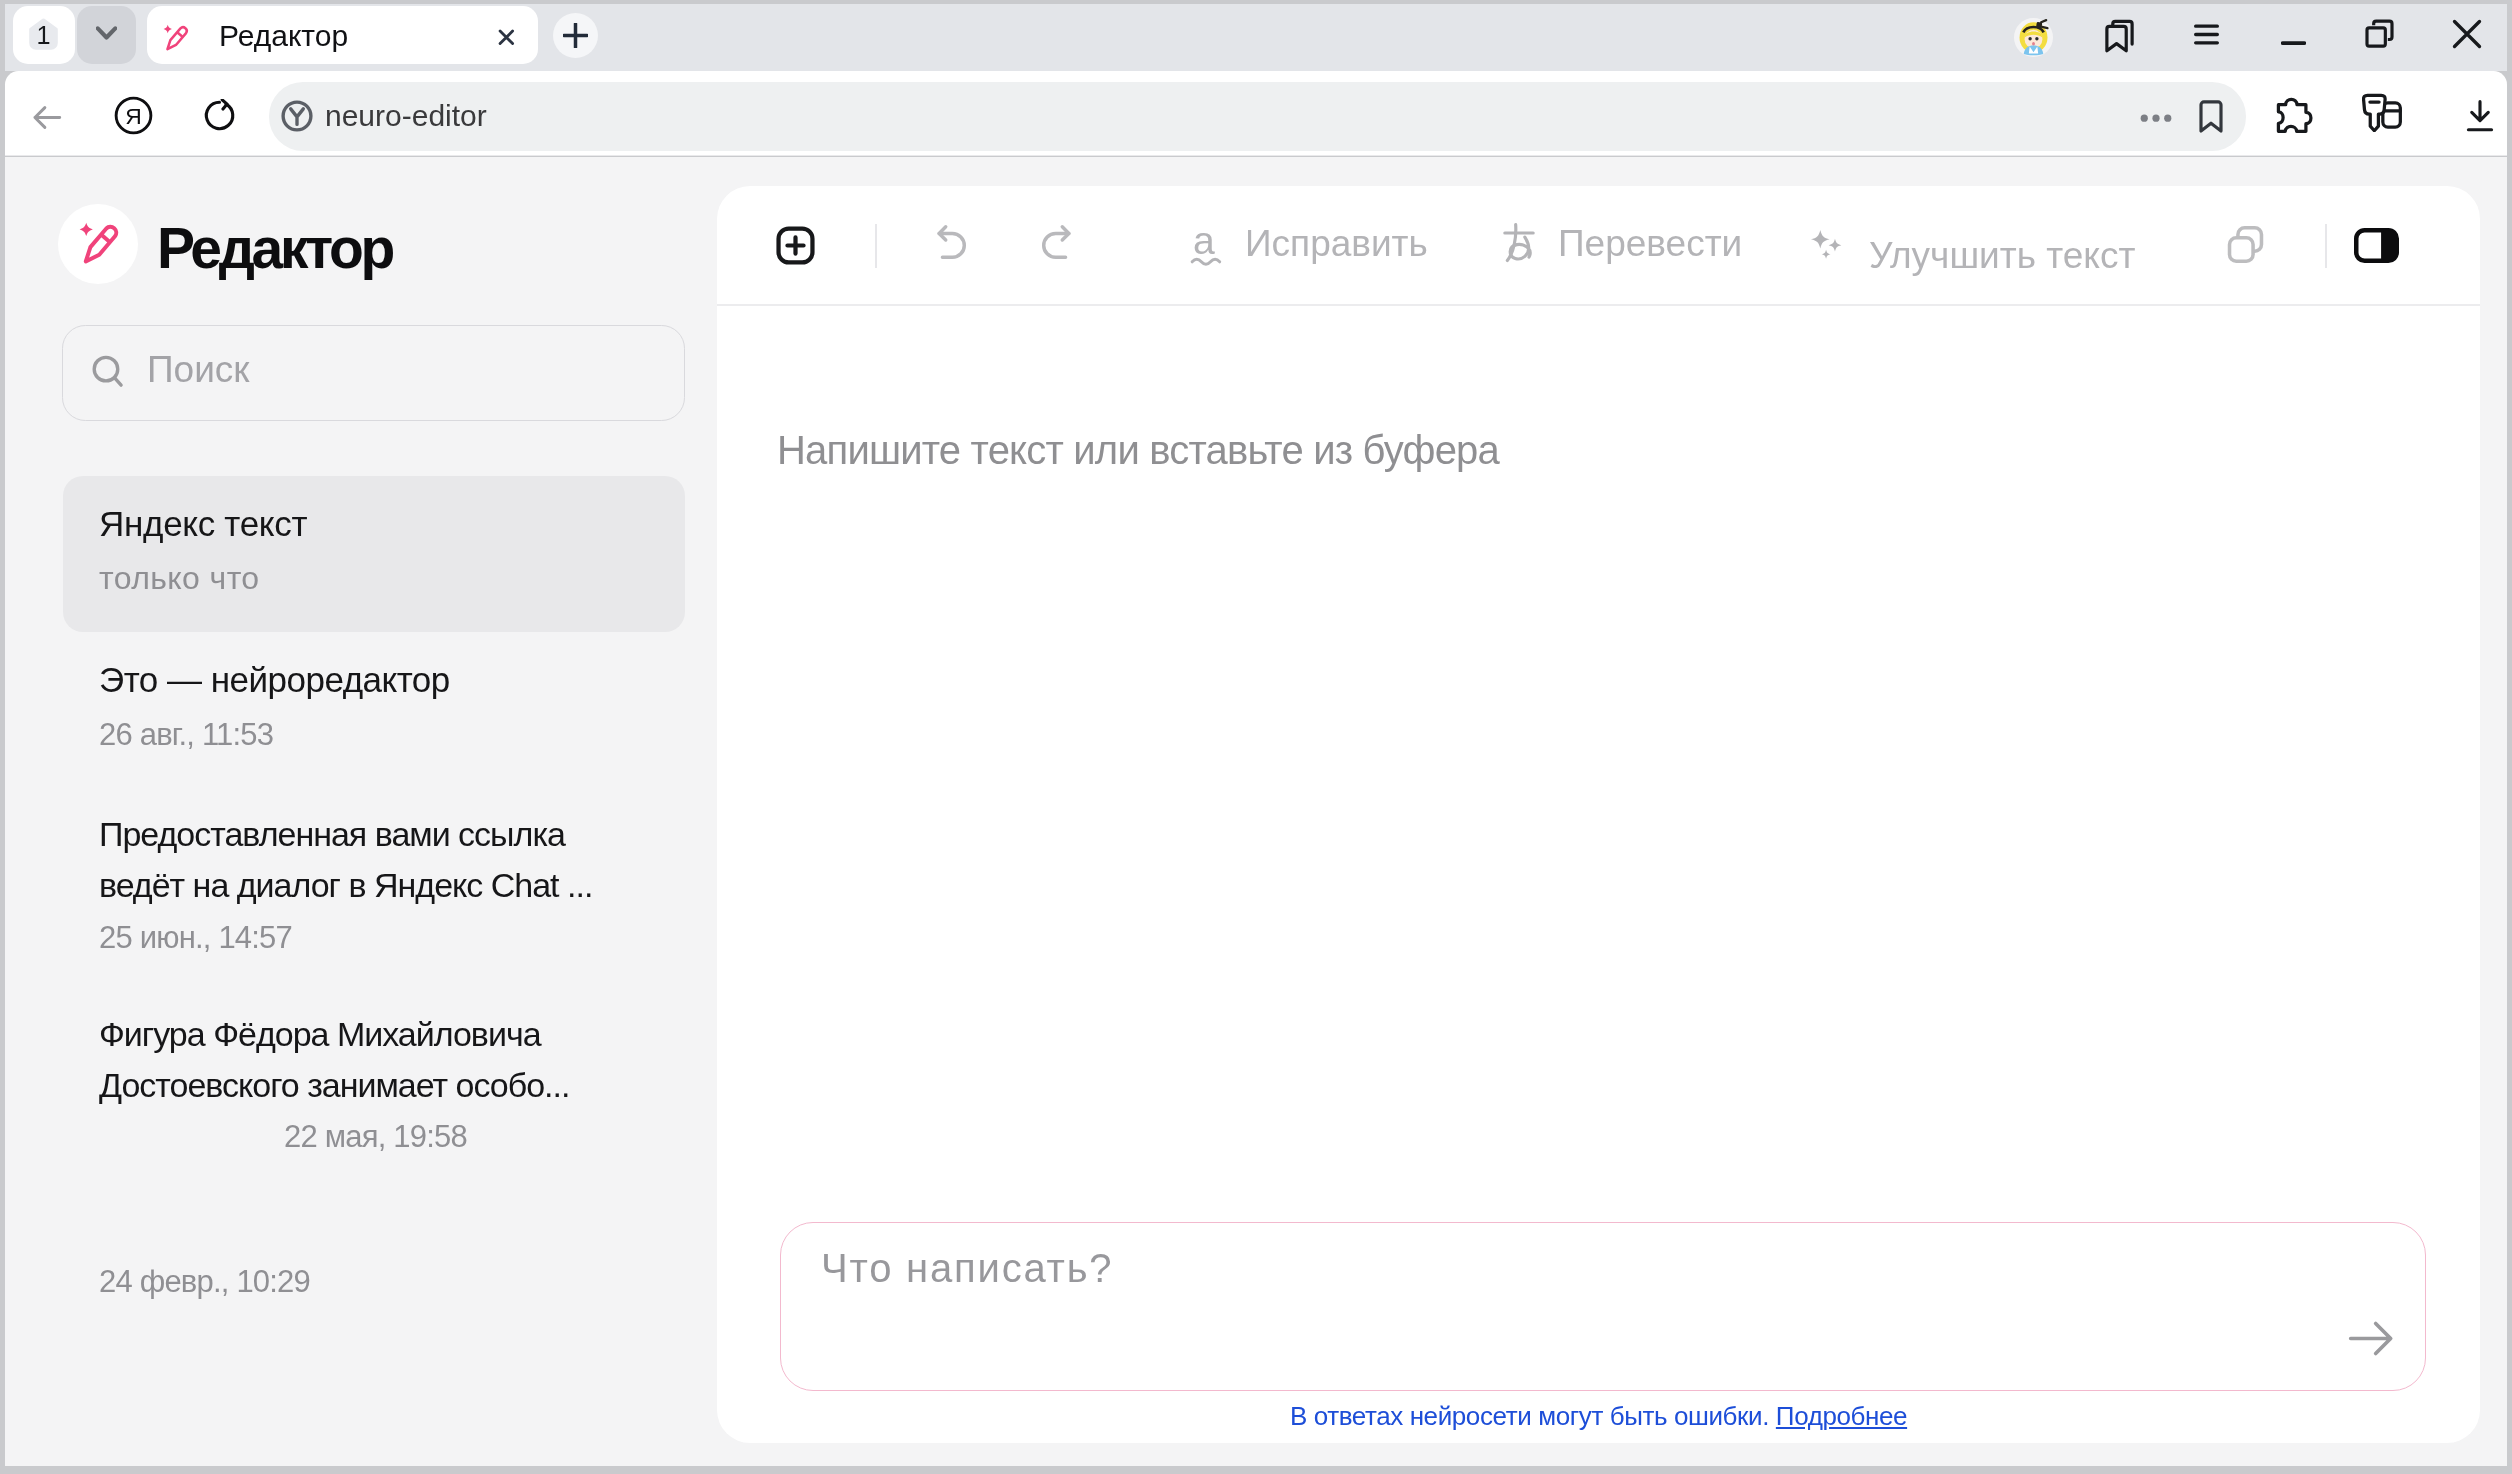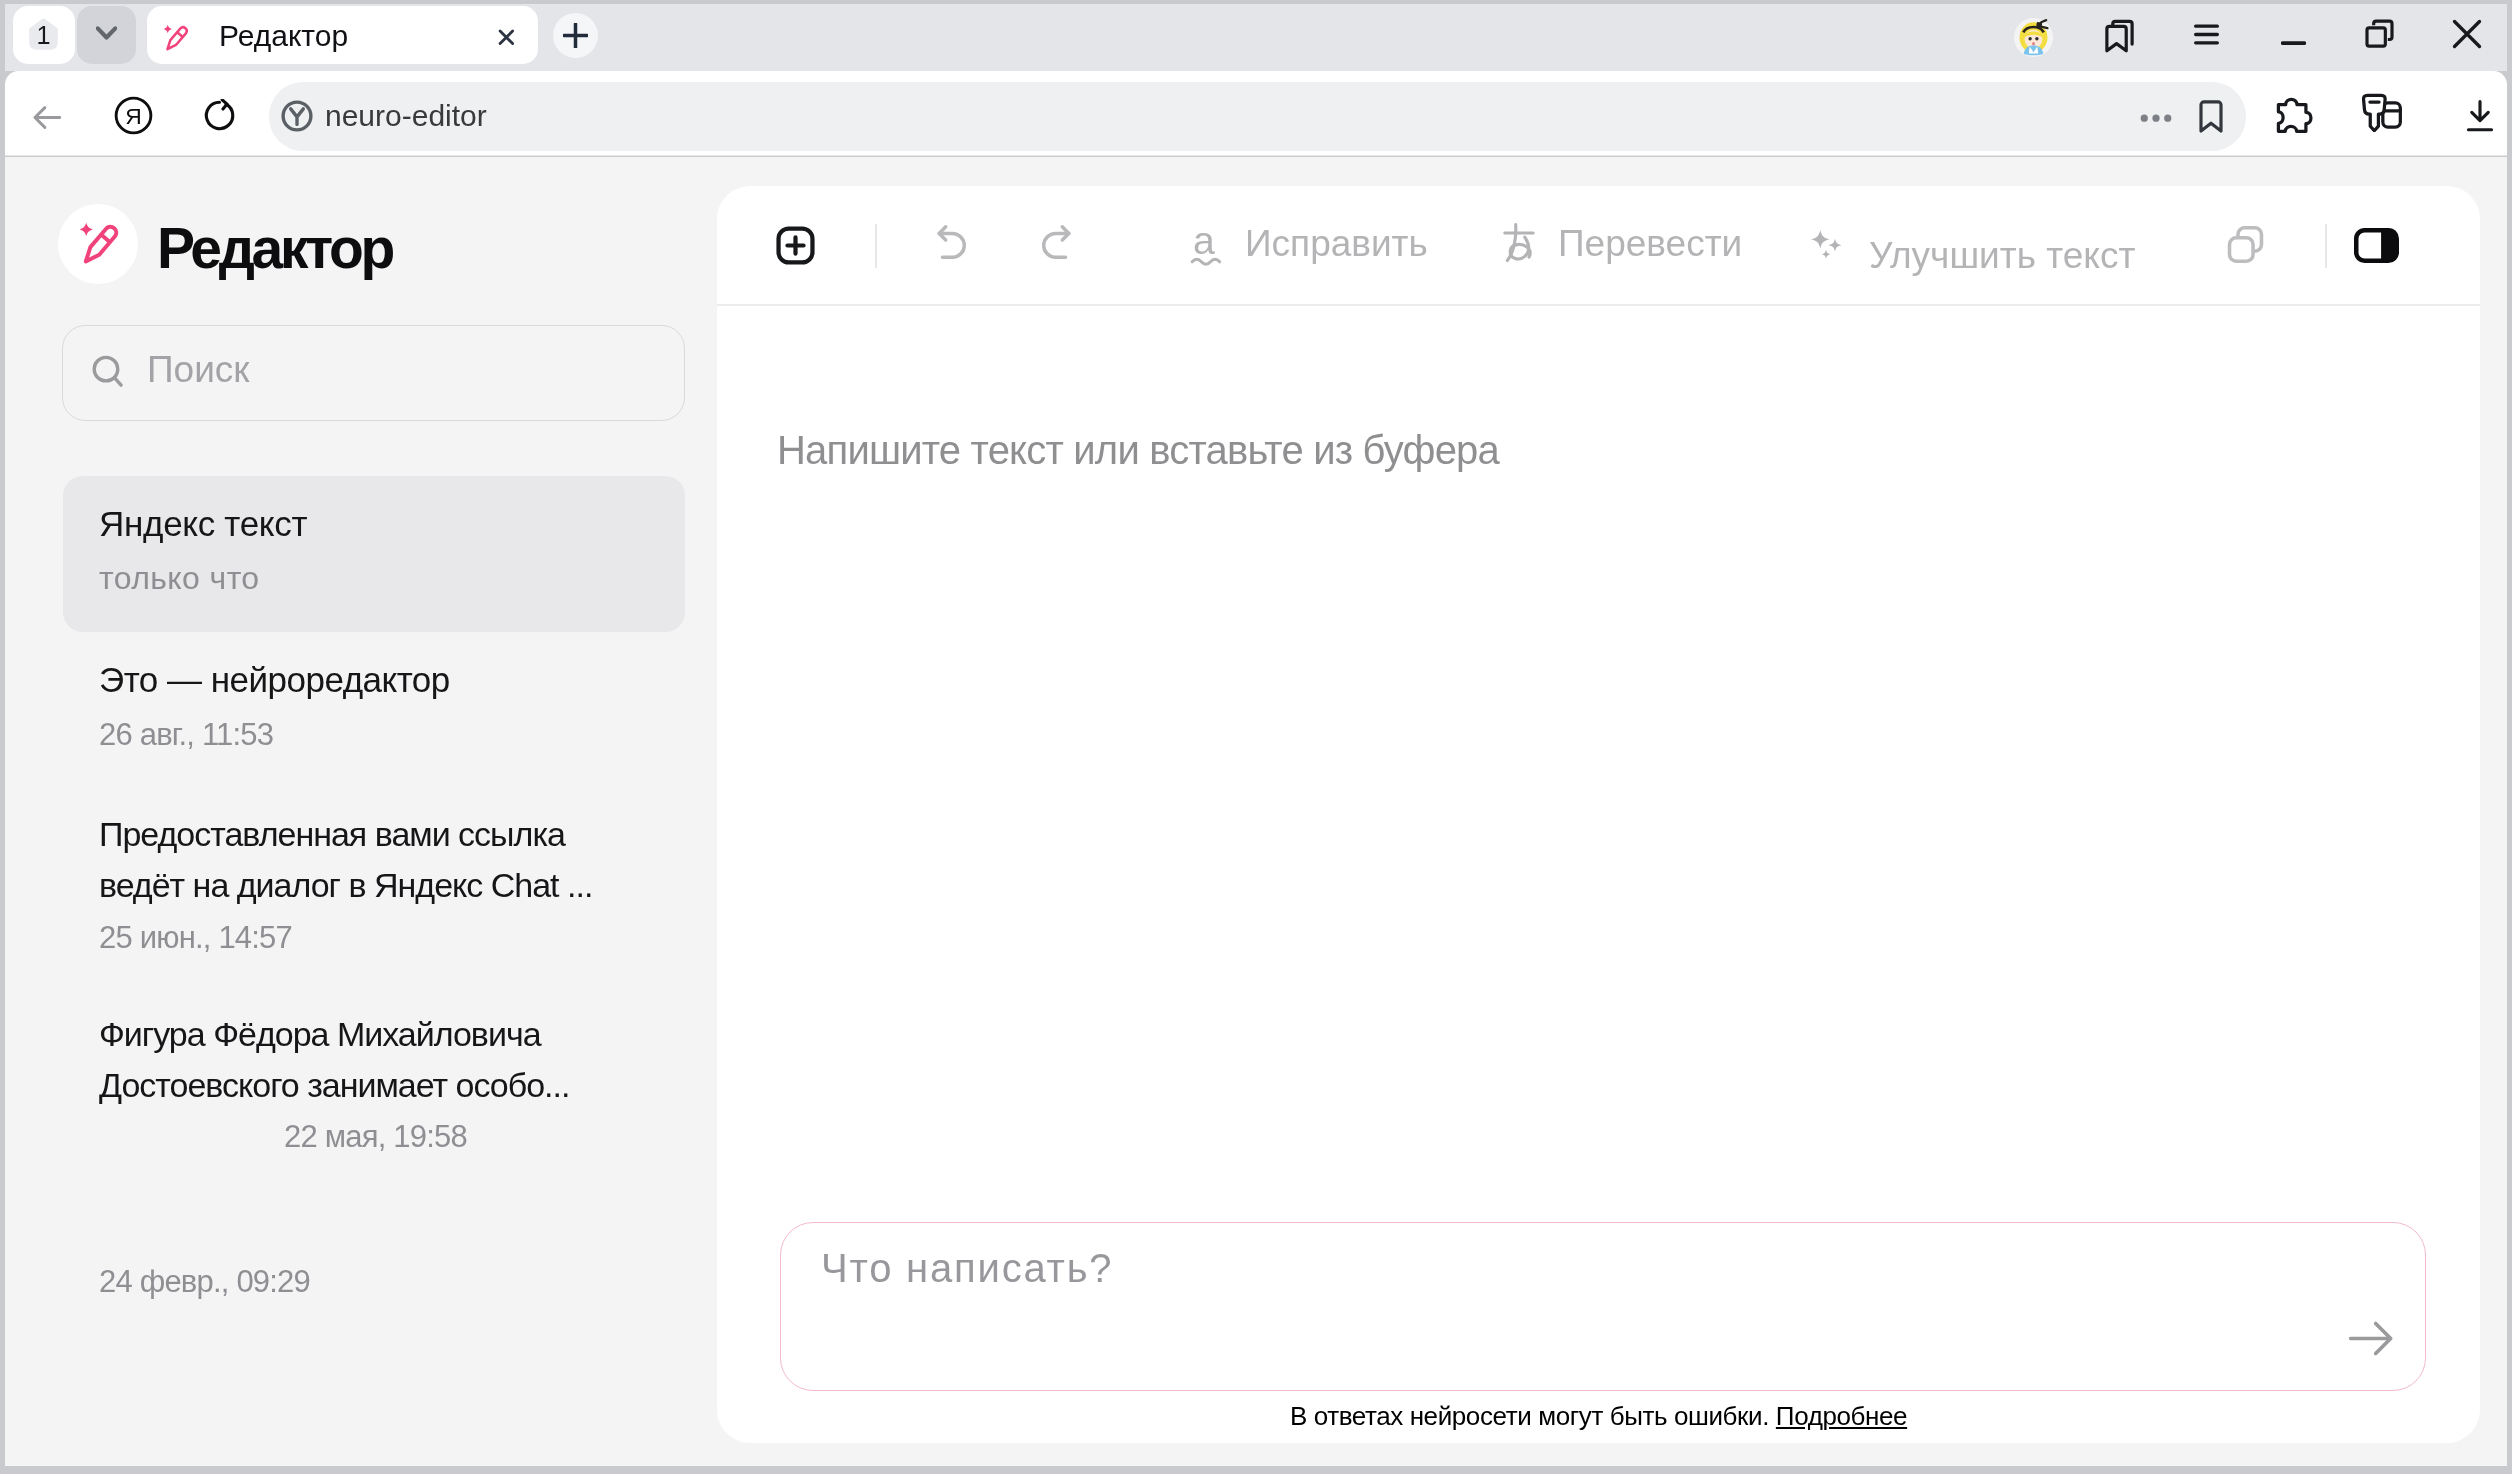--- a/index.html
+++ b/index.html
@@ -154,21 +154,21 @@
 
   <div class="abs" style="left:99px;top:662px;width:569px;height:35px;font-size:35px;line-height:35px;letter-spacing:-0.5px;color:#161618;">Это — нейроредактор</div>
   <div class="abs" style="left:99px;top:719px;width:553px;height:32px;font-size:31px;line-height:32px;letter-spacing:-0.8px;color:#8f8f93;">26 авг., 11:53</div>
 
   <div class="abs" style="left:99px;top:809px;width:586px;height:102px;font-size:34px;line-height:51px;letter-spacing:-1px;color:#161618;">Предоставленная вами ссылка<br>ведёт на диалог в Яндекс Chat ...</div>
   <div class="abs" style="left:99px;top:922px;width:553px;height:32px;font-size:31px;line-height:32px;letter-spacing:-0.8px;color:#8f8f93;">25 июн., 14:57</div>
 
   <div class="abs" style="left:99px;top:1009px;width:586px;height:102px;font-size:34px;line-height:51px;letter-spacing:-1px;color:#161618;">Фигура Фёдора Михайловича<br>Достоевского занимает особо...</div>
   <div class="abs" style="left:99px;top:1121px;width:553px;height:32px;font-size:31px;line-height:32px;letter-spacing:-0.8px;color:#8f8f93;text-align:center;">22 мая, 19:58</div>
 
-  <div class="abs" style="left:99px;top:1266px;width:553px;height:32px;font-size:31px;line-height:32px;letter-spacing:-0.8px;color:#8f8f93;">24 февр., 09:29</div>
+  <div class="abs" style="left:99px;top:1266px;width:553px;height:32px;font-size:31px;line-height:32px;letter-spacing:-0.8px;color:#8f8f93;">24 февр., 10:29</div>
 
   <div class="abs" style="left:717px;top:304px;width:1763px;height:1.7px;background:#ececee;"></div>
 
   <svg class="abs" style="left:776px;top:226px;" width="39" height="39" viewBox="0 0 46 46">
     <rect x="3" y="3" width="40" height="40" rx="12" fill="none" stroke="#17181a" stroke-width="5"></rect>
     <path d="M23 13.5 V32.5 M13.5 23 H32.5" stroke="#17181a" stroke-width="5" stroke-linecap="round"></path>
   </svg>
   <div class="abs" style="left:875px;top:224px;width:1.7px;height:44px;background:#e7e7ea;"></div>
 
   <svg class="abs" style="left:935px;top:224px;" width="33" height="37" viewBox="0 0 40 44">
@@ -214,15 +214,15 @@
   </svg>
 
   <div class="abs" style="left:777px;top:430px;width:1340px;height:40px;font-size:40px;line-height:40px;letter-spacing:-0.8px;color:#8f8f92;">Напишите текст или вставьте из буфера</div>
 
   <div class="abs" style="left:780px;top:1222px;width:1646px;height:169px;border-radius:33px;border:1.7px solid #f3b9ce;background:#ffffff;"></div>
   <div class="abs" style="left:821px;top:1248px;width:670px;height:40px;font-size:40px;line-height:40px;letter-spacing:1.8px;color:#98989c;">Что написать?</div>
   <svg class="abs" style="left:2348px;top:1316px;" width="47" height="45" viewBox="0 0 56 54">
     <path d="M3 27 H51 M33 9 L51 27 L33 45" fill="none" stroke="#9a9a9d" stroke-width="4.4" stroke-linecap="round" stroke-linejoin="round"></path>
   </svg>
 
-  <div class="abs" style="left:717px;top:1402px;width:1763px;height:28.5px;font-size:26px;line-height:28.5px;letter-spacing:-0.4px;color:#000000;text-align:center;">В ответах нейросети могут быть ошибки. <span style="text-decoration:underline;">Подробнее</span></div>
+  <div class="abs" style="left:717px;top:1402px;width:1763px;height:28.5px;font-size:26px;line-height:28.5px;letter-spacing:-0.4px;color:#1d4ed8;text-align:center;">В ответах нейросети могут быть ошибки. <span style="text-decoration:underline;">Подробнее</span></div>
 </div>
 
 
 </body></html>

